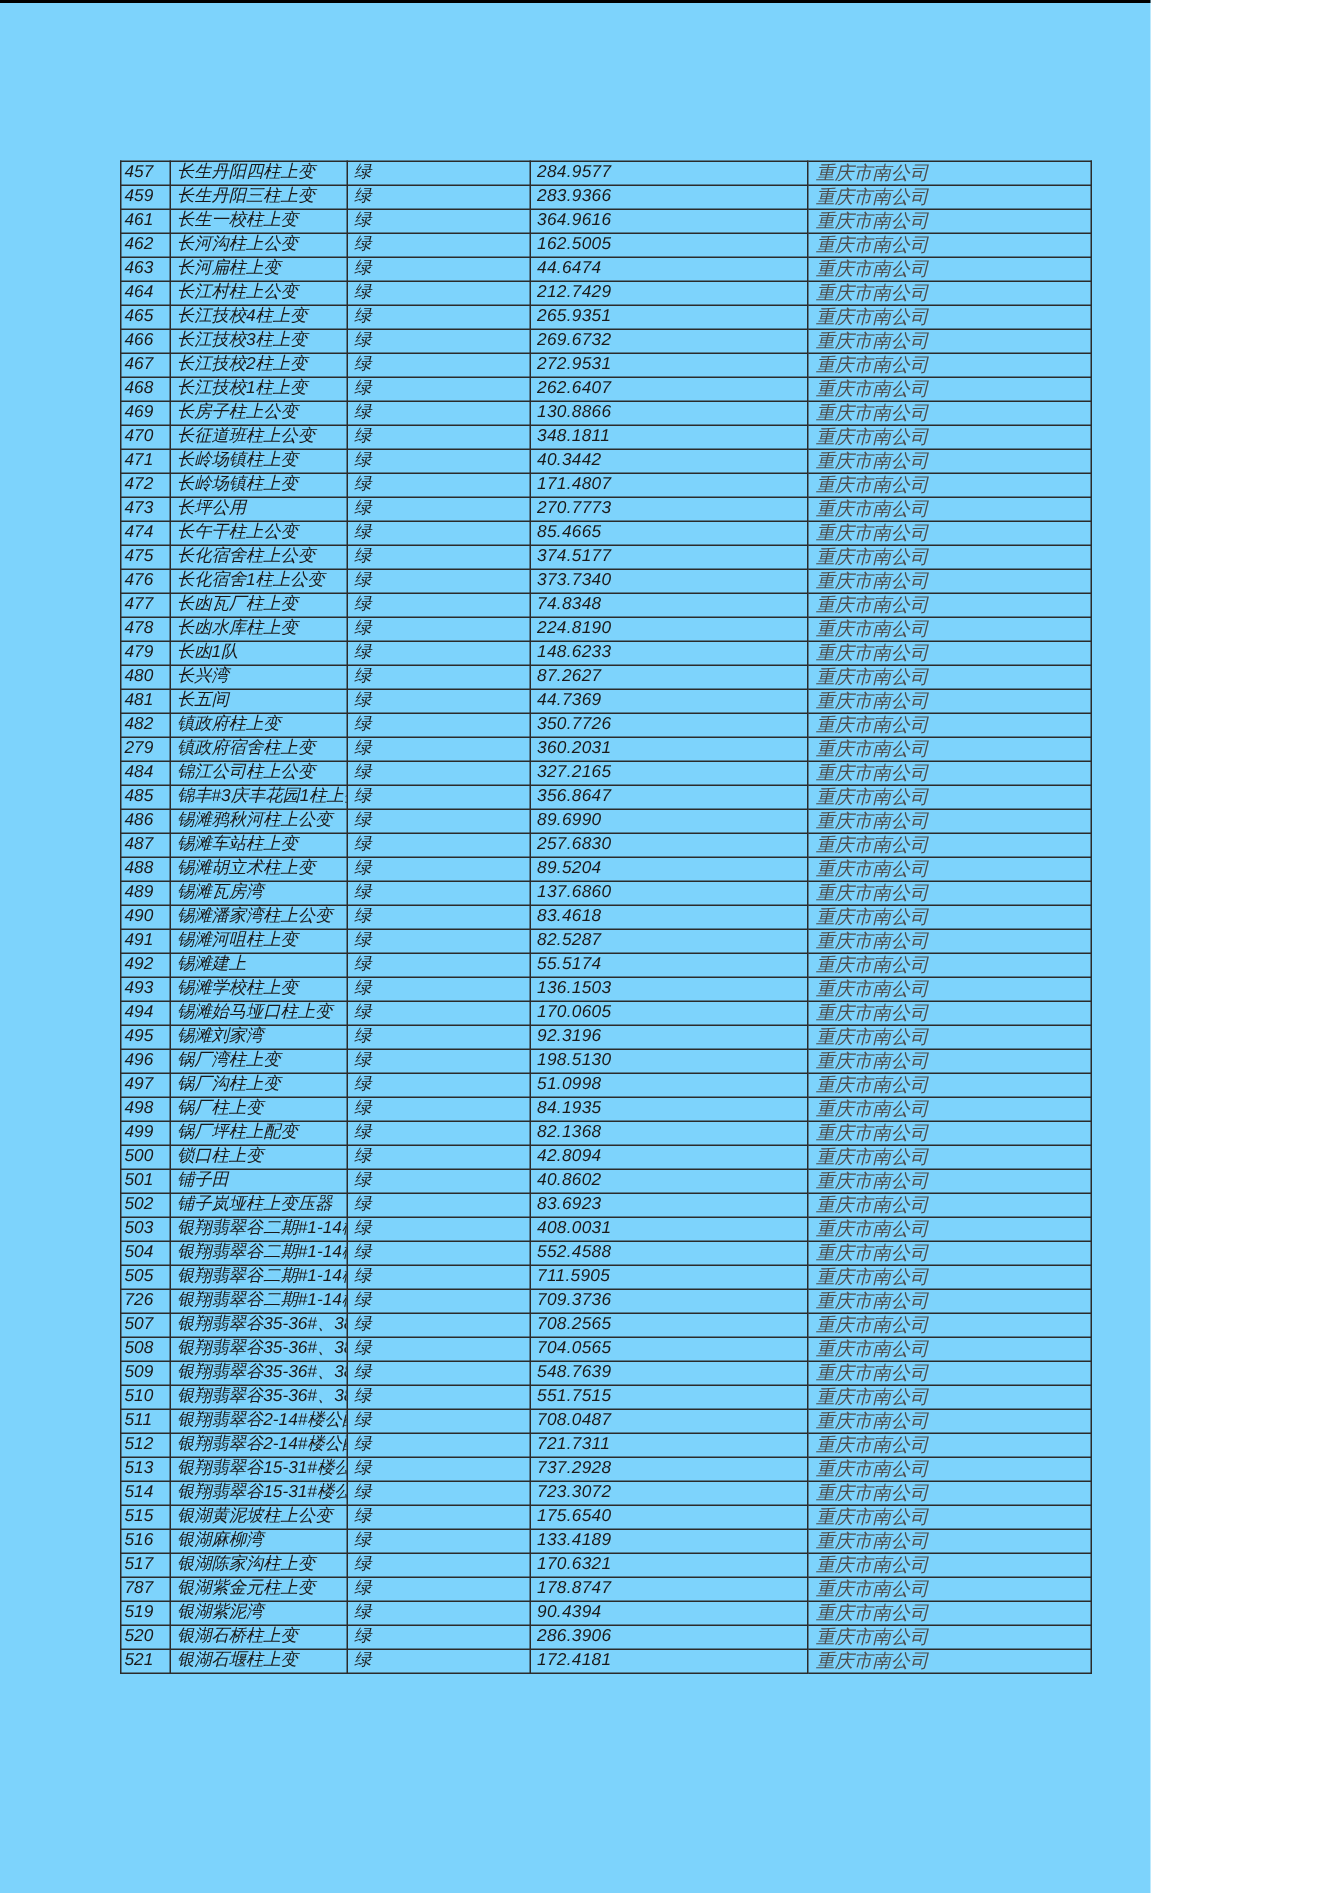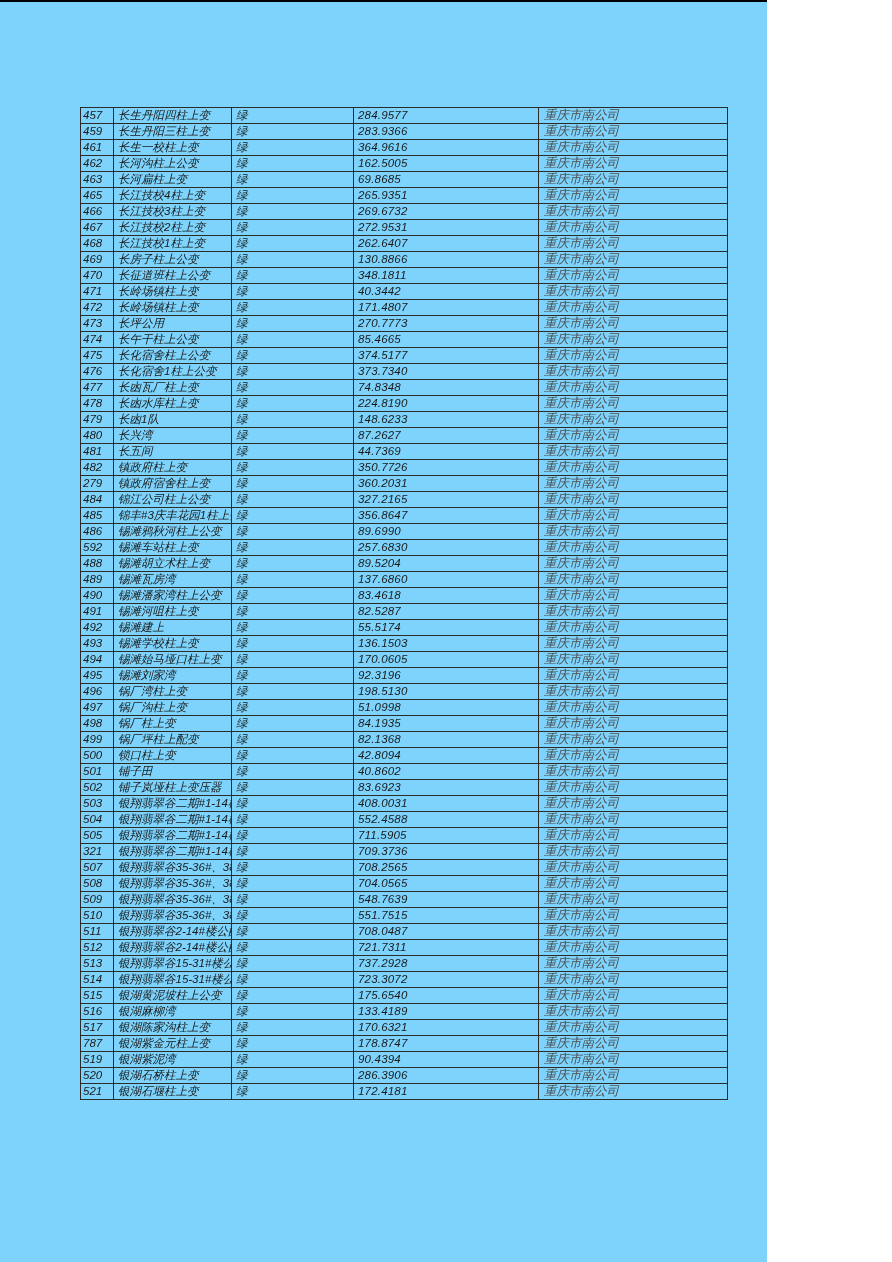--- a/index.html
+++ b/index.html
@@ -101,21 +101,28 @@
         <td class="c-index">462</td>
         <td class="c-name">长河沟柱上公变</td>
         <td class="c-status">绿</td>
         <td class="c-value">162.5005</td>
         <td class="c-company">重庆市南公司</td>
       </tr>
         <tr>
         <td class="c-index">463</td>
         <td class="c-name">长河扁柱上变</td>
         <td class="c-status">绿</td>
-        <td class="c-value">69.8685</td>
+        <td class="c-value">44.6474</td>
+        <td class="c-company">重庆市南公司</td>
+      </tr>
+        <tr>
+        <td class="c-index">464</td>
+        <td class="c-name">长江村柱上公变</td>
+        <td class="c-status">绿</td>
+        <td class="c-value">212.7429</td>
         <td class="c-company">重庆市南公司</td>
       </tr>
         <tr>
         <td class="c-index">465</td>
         <td class="c-name">长江技校4柱上变</td>
         <td class="c-status">绿</td>
         <td class="c-value">265.9351</td>
         <td class="c-company">重庆市南公司</td>
       </tr>
         <tr>
@@ -259,21 +266,21 @@
         <td class="c-company">重庆市南公司</td>
       </tr>
         <tr>
         <td class="c-index">486</td>
         <td class="c-name">锡滩鸦秋河柱上公变</td>
         <td class="c-status">绿</td>
         <td class="c-value">89.6990</td>
         <td class="c-company">重庆市南公司</td>
       </tr>
         <tr>
-        <td class="c-index">592</td>
+        <td class="c-index">487</td>
         <td class="c-name">锡滩车站柱上变</td>
         <td class="c-status">绿</td>
         <td class="c-value">257.6830</td>
         <td class="c-company">重庆市南公司</td>
       </tr>
         <tr>
         <td class="c-index">488</td>
         <td class="c-name">锡滩胡立术柱上变</td>
         <td class="c-status">绿</td>
         <td class="c-value">89.5204</td>
@@ -392,21 +399,21 @@
         <td class="c-company">重庆市南公司</td>
       </tr>
         <tr>
         <td class="c-index">505</td>
         <td class="c-name">银翔翡翠谷二期#1-14楼公</td>
         <td class="c-status">绿</td>
         <td class="c-value">711.5905</td>
         <td class="c-company">重庆市南公司</td>
       </tr>
         <tr>
-        <td class="c-index">321</td>
+        <td class="c-index">726</td>
         <td class="c-name">银翔翡翠谷二期#1-14楼公</td>
         <td class="c-status">绿</td>
         <td class="c-value">709.3736</td>
         <td class="c-company">重庆市南公司</td>
       </tr>
         <tr>
         <td class="c-index">507</td>
         <td class="c-name">银翔翡翠谷35-36#、38#</td>
         <td class="c-status">绿</td>
         <td class="c-value">708.2565</td>

